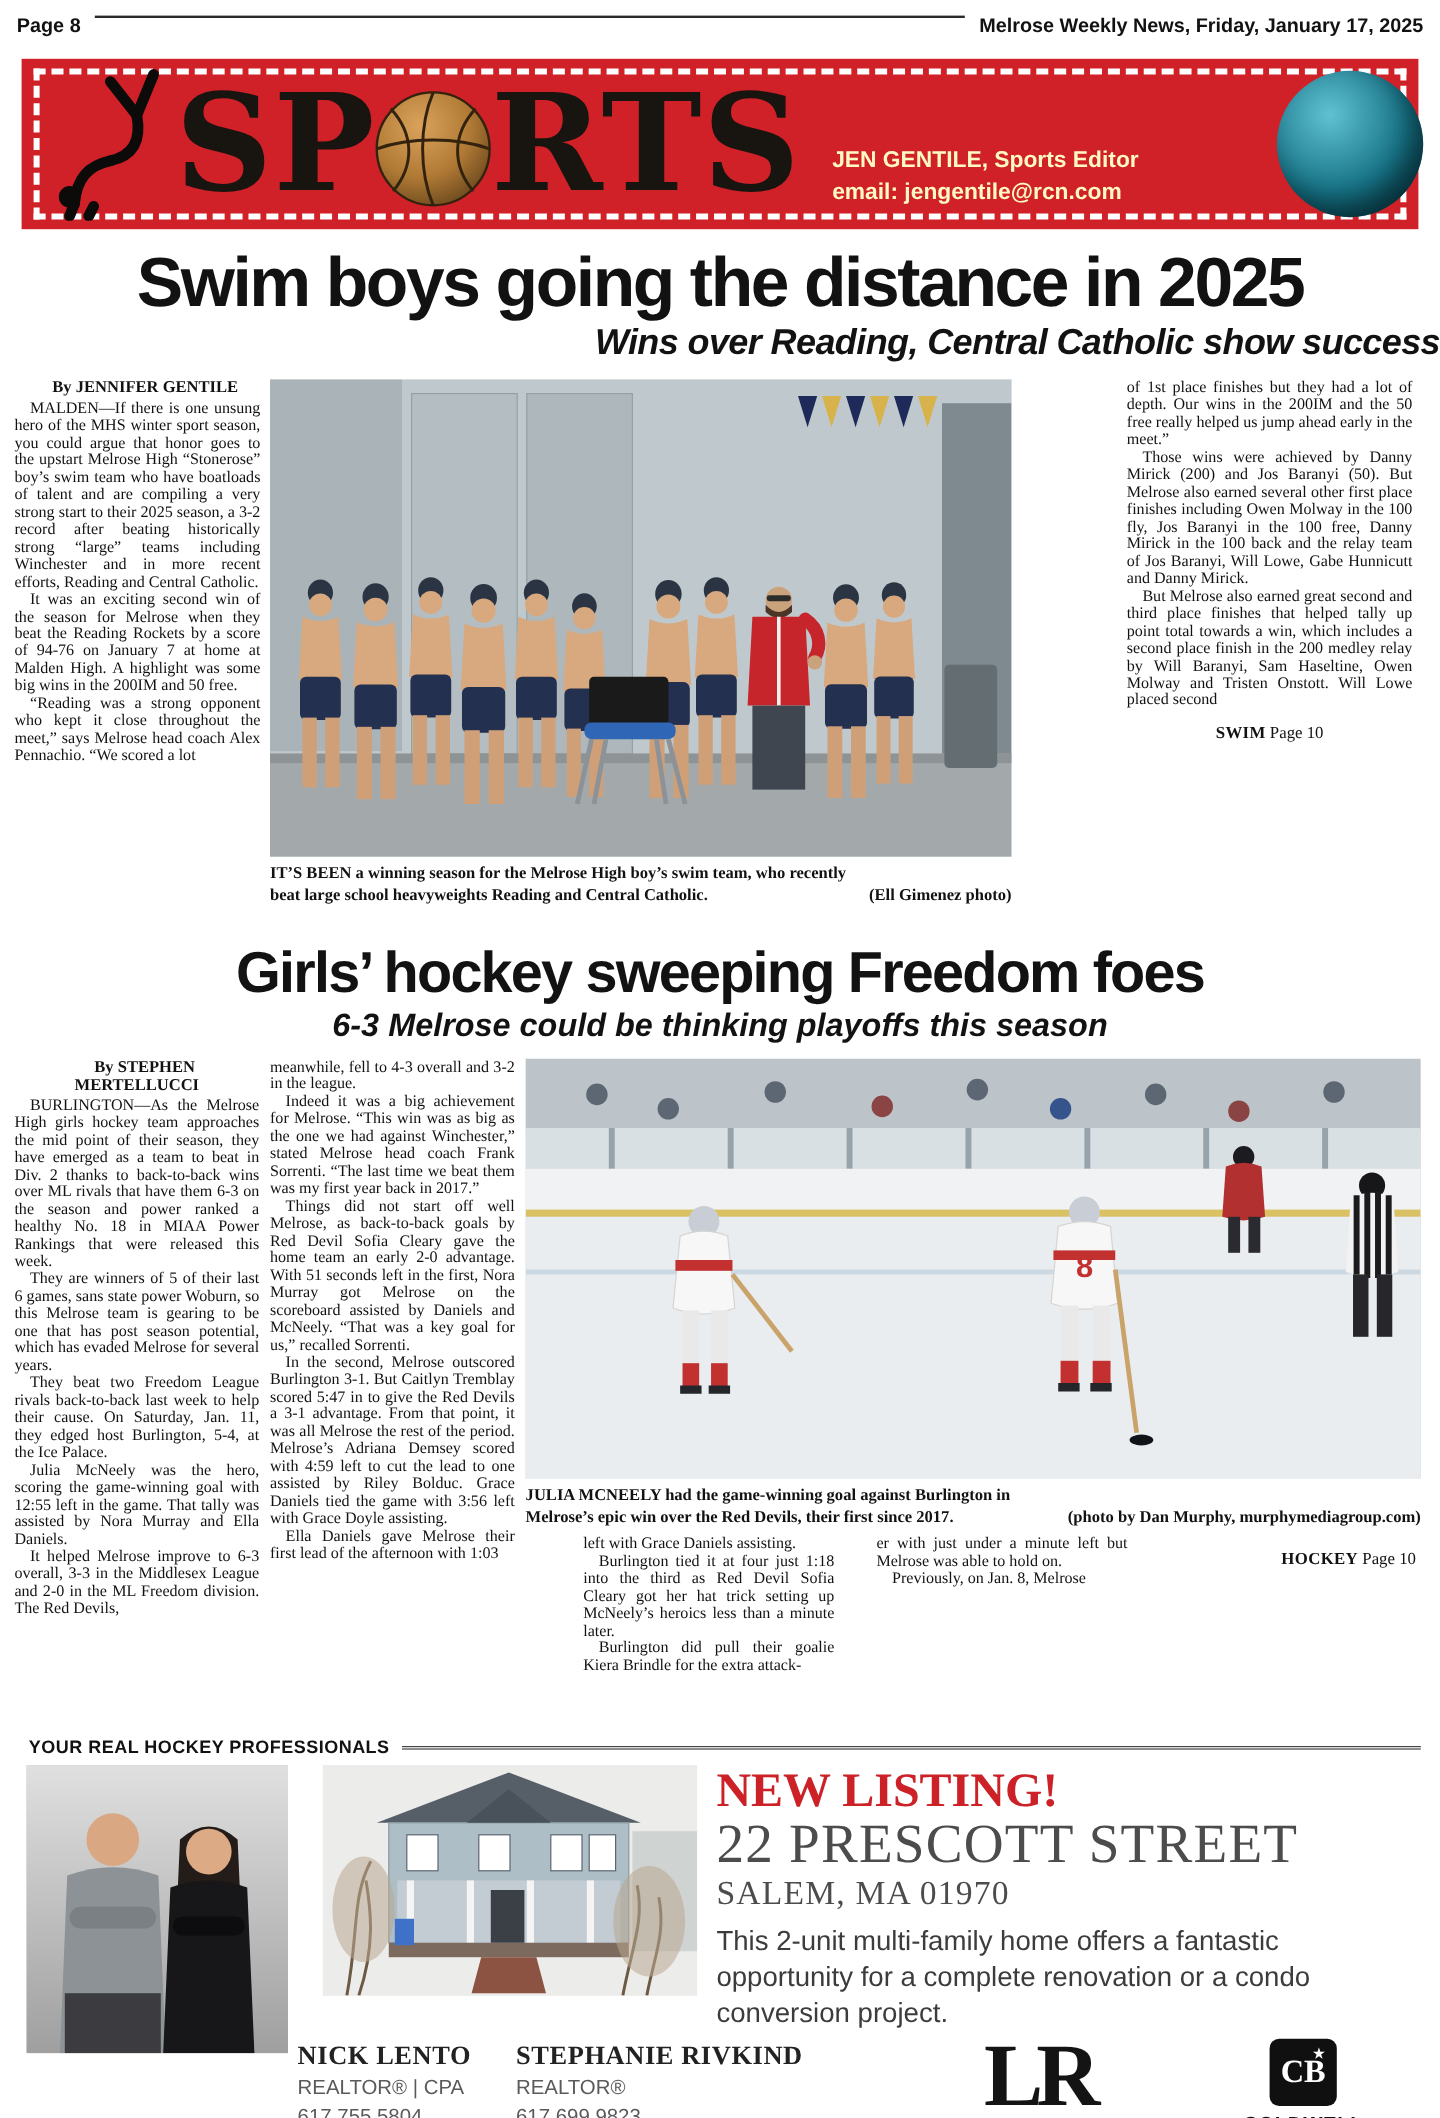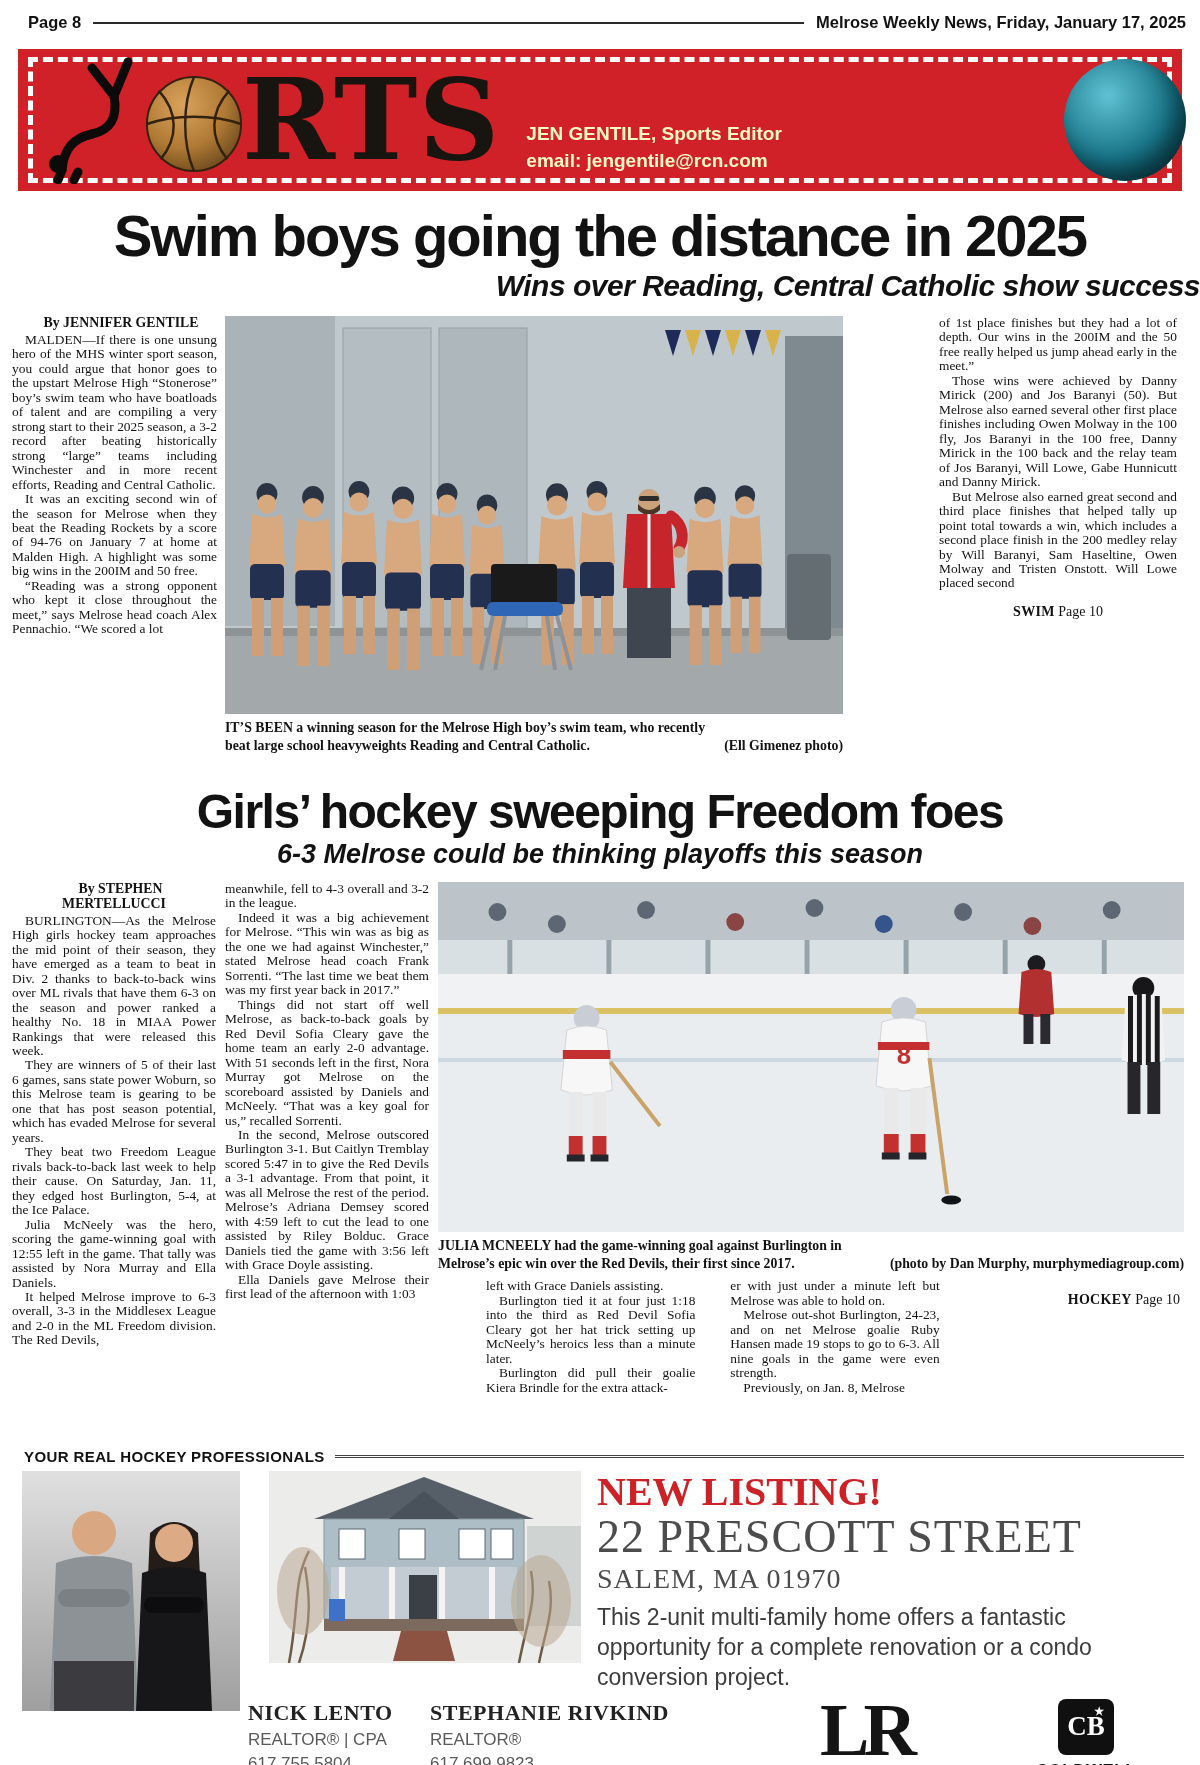--- a/index.html
+++ b/index.html
@@ -1,20 +1,20 @@
 <!DOCTYPE html>
 <html><head>
 <meta charset="utf-8">
 <style>
   * { margin:0; padding:0; box-sizing:border-box; }
   html,body { width:1200px; height:1765px; background:#fff; font-family:"Liberation Serif", serif; color:#121212; overflow:hidden; position:relative; }
 
   
-  .topbar { display:flex; align-items:center; padding:13px 14px 0 14px;
-            font-family:"Liberation Sans", sans-serif; font-weight:bold; font-size:16.5px;margin-left:14px; }
+  .topbar { display:flex; padding:13px 14px 0 14px;
+            font-family:"Liberation Sans", sans-serif; font-weight:bold; font-size:16.5px; }
   .topbar .rule { flex:1; border-top:2px solid #2b2b2b; height:0; margin:0 12px; }
 
   
   .banner { position:relative; margin:17px 18px 0 18px; height:142px; background:#cf2127; }
   .banner .dashes { position:absolute; inset:8px 10px; border:5px dashed #fff; pointer-events:none; }
   .banner-inner { position:relative; display:flex; align-items:center; height:100%; padding:0 26px; }
   .gymnast { width:96px; height:132px; flex:0 0 auto; margin-top:-4px; }
   .sports-title { display:flex; align-items:center; font-family:"DejaVu Serif", serif; font-weight:bold;
                   font-size:112px; line-height:1; color:#181410; letter-spacing:1px; margin-left:6px; }
   .bball { width:98px; height:98px; margin:0 -1px; position:relative; top:4px; }
@@ -106,20 +106,21 @@
         <path d="M18,118 C20,96 30,86 48,82"></path>
         <path d="M48,82 C66,78 74,66 70,44"></path>
         <path d="M70,44 L84,10"></path>
         <path d="M70,44 L48,16"></path>
         <path d="M18,118 L14,128"></path>
         <path d="M34,120 L30,128"></path>
       </g>
       <circle cx="14" cy="112" r="9" fill="#0d0b0a"></circle>
     </svg>
     <div class="sports-title">
+      <span>SP</span>
       <svg class="bball" viewBox="0 0 100 100">
         <defs>
           <radialGradient id="bg1" cx="38%" cy="30%" r="75%">
             <stop offset="0%" stop-color="#d9a35c"></stop>
               <stop offset="60%" stop-color="#b07a35"></stop>
               <stop offset="100%" stop-color="#6e4a1e"></stop>
           </radialGradient>
         </defs>
         <circle cx="50" cy="50" r="48" fill="url(#bg1)" stroke="#33220e" stroke-width="2"></circle>
         <path d="M50,2 C38,30 38,70 50,98" fill="none" stroke="#33220e" stroke-width="2.5"></path>
@@ -323,21 +324,20 @@
         <span class="cap-credit">(photo by Dan Murphy, murphymediagroup.com)</span>
       </div>
       <div class="ncol hk-bottom">
         <div class="bcol">
           <p class="cont">left with Grace Daniels assisting.</p>
           <p>Burlington tied it at four just 1:18 into the third as Red Devil Sofia Cleary got her hat trick setting up McNeely’s heroics less than a minute later.</p>
           <p>Burlington did pull their goalie Kiera Brindle for the extra attack-</p>
         </div>
         <div class="bcol">
           <p class="cont">er with just under a minute left but Melrose was able to hold on.</p>
-          <p>Melrose out-shot Burlington, 24-23, and on net Melrose goalie Ruby Hansen made 19 stops to go to 6-3. All nine goals in the game were even strength.</p>
           <p>Previously, on Jan. 8, Melrose</p>
         </div>
         <div class="bcol">
           <div class="jump jump-right">
             <b>HOCKEY</b>
             <span>Page 10</span>
           </div>
         </div>
       </div>
     </div>

